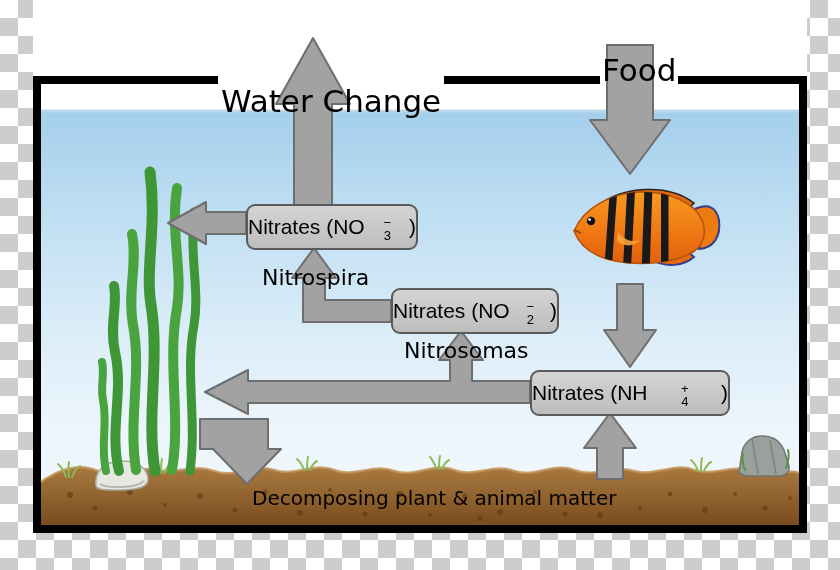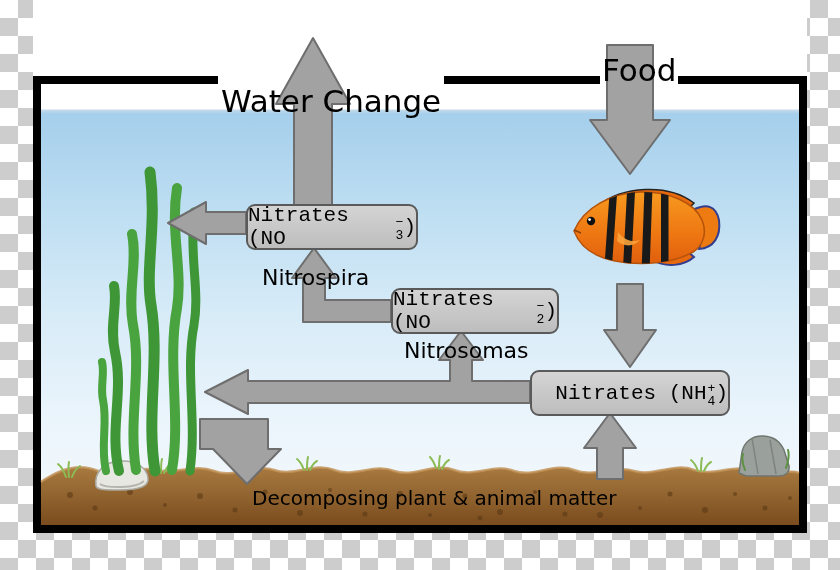--- a/index.html
+++ b/index.html
@@ -27,23 +27,23 @@
 
   #scene{position:absolute;left:0;top:0;pointer-events:none}
 
   .lab{position:absolute;color:#000;white-space:nowrap}
   #l-water{left:221px;top:83px;font-size:31px}
   #l-food{left:602px;top:52px;font-size:31px}
   #l-nitrospira{left:262px;top:265px;font-size:22px}
   #l-nitrosomas{left:404px;top:338px;font-size:22px}
   #l-decomp{left:252px;top:486px;font-size:20px}
 
-  .chem-box{position:absolute;display:flex;align-items:center;justify-content:flex-end;
+  .chem-box{position:absolute;display:flex;align-items:center;justify-content:space-between;
             background:linear-gradient(180deg,#d4d4d4,#bdbdbd);border:2px solid #5a5a5a;
-            border-radius:9px;font-family:Liberation Mono, monospace;
+            border-radius:9px;font-family:Liberation Sans, sans-serif;
             font-size:21px;color:#000}
   #box-nitrates{left:246px;top:204px;width:168px;height:42px}
   #box-nitrites{left:391px;top:288px;width:164px;height:42px}
   #box-ammonium{left:530px;top:370px;width:196px;height:42px}
   .frm{display:inline-flex;flex-direction:column;align-items:center;font-size:13px;
        line-height:1;margin-left:1px;transform:translateY(2px)}
 </style>
 </head>
 <body>
 

